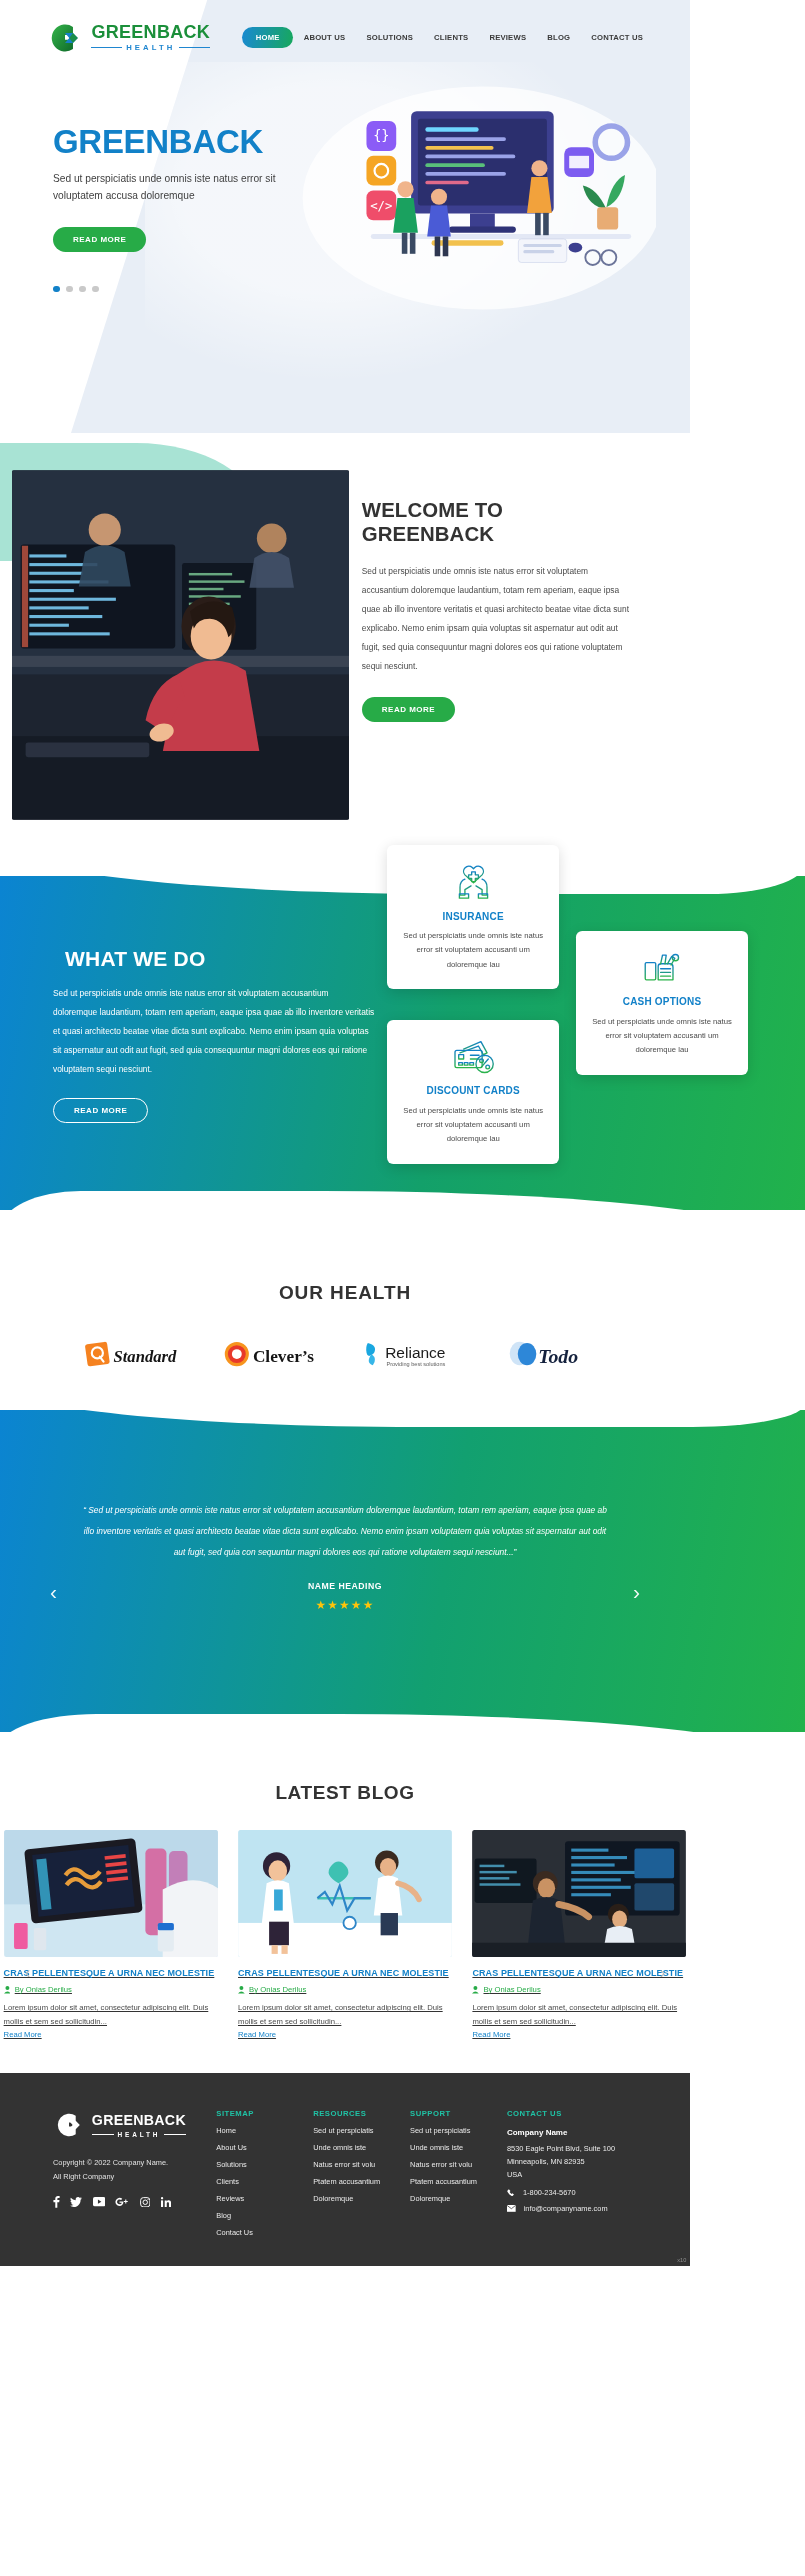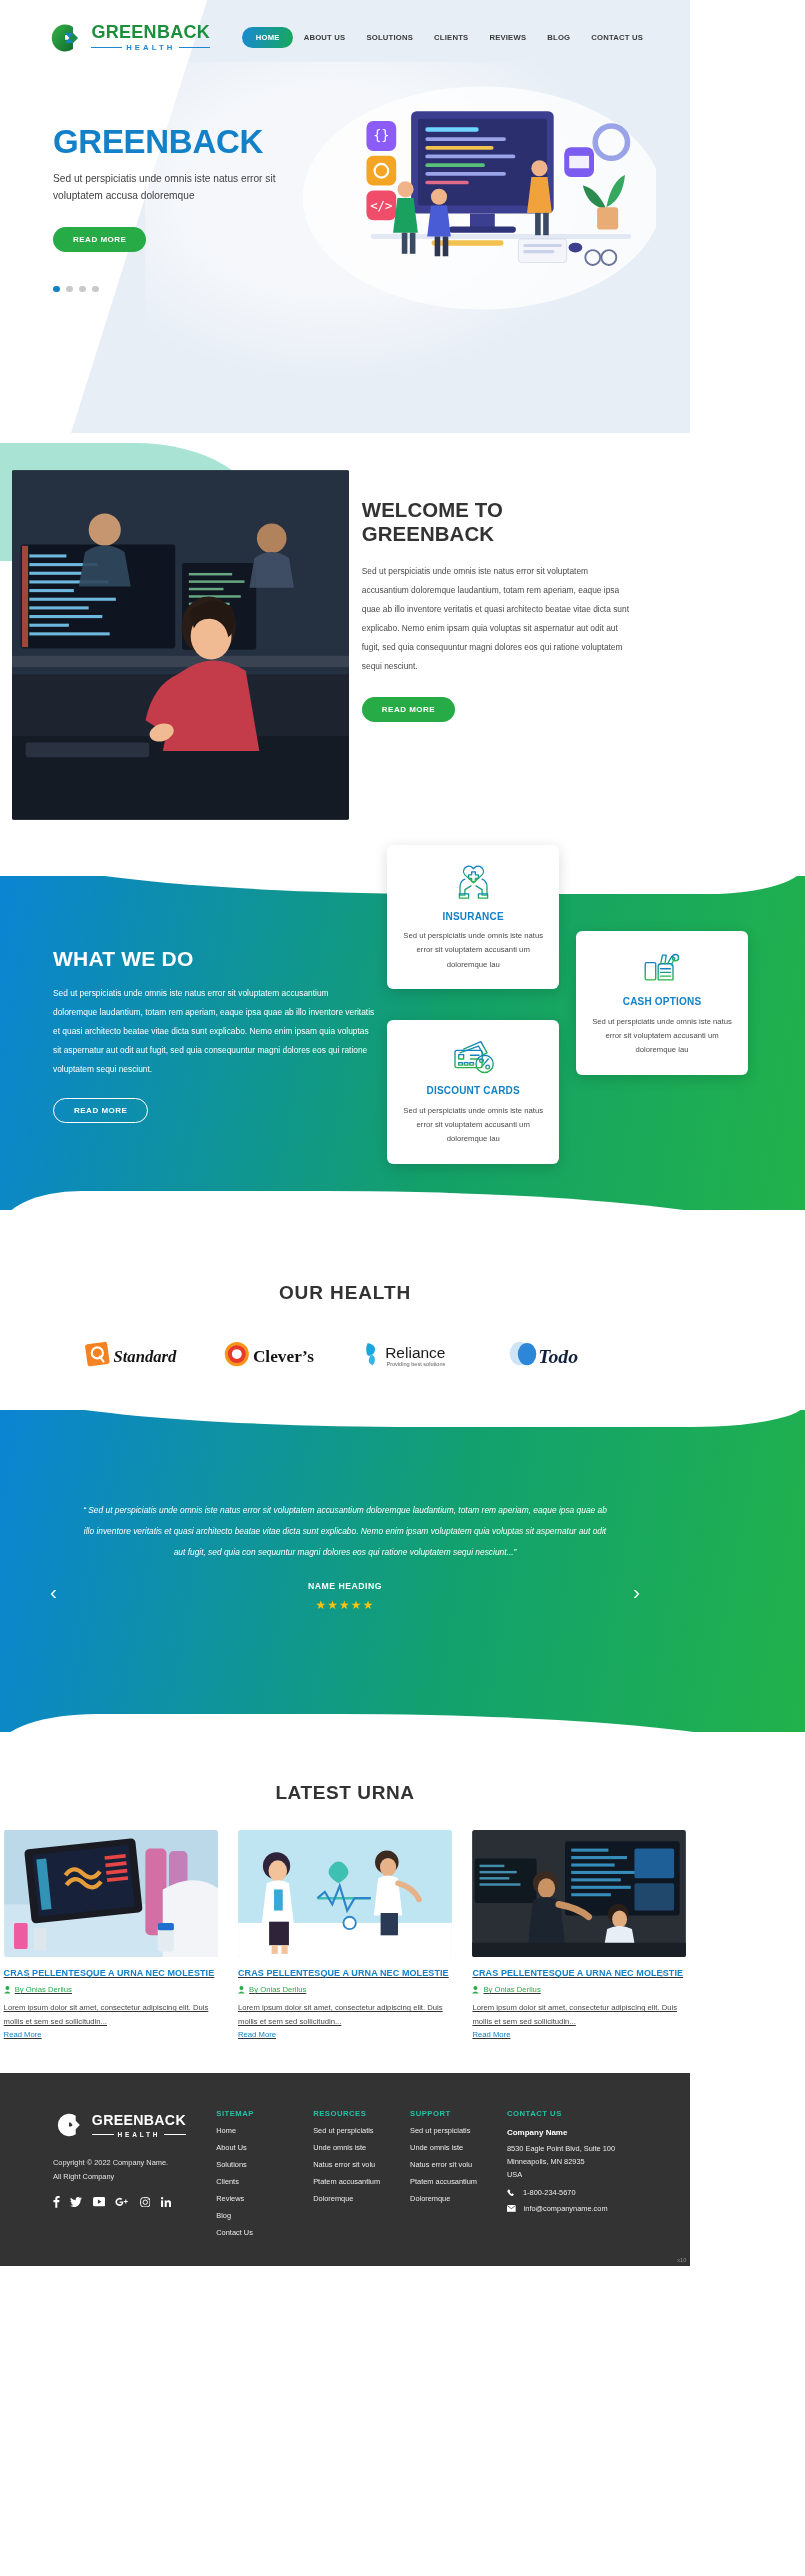--- a/index.html
+++ b/index.html
@@ -145,21 +145,21 @@
     border-bottom-right-radius: 12% 60%;
   }
   .wwd-band::after{
     content:""; position:absolute; left:0; bottom:-37px; width:100%; height:56px;
     background:#fff;
     border-top-left-radius: 10% 70%;
     border-top-right-radius: 60% 100%;
   }
   .wwd-inner { position: relative; z-index: 3; display: flex; padding: 108px 0 0 53px; }
   .wwd-left { width: 322px; color: #fff; }
-  .wwd-title { font-size: 21px; font-weight: 700; letter-spacing: 0.2px; }
+  .wwd-title { font-size: 21px; font-weight: 700; letter-spacing: 0.2px; margin-left: 12px; }
   .wwd-body { margin-top: 13.6px; font-size: 8.4px; line-height: 2.25; }
   .btn-outline {
     display: inline-block; margin-top: 18.6px;
     border: 1px solid #fff; color: #fff; background: transparent;
     font-size: 8px; font-weight: 700; letter-spacing: 0.5px;
     padding: 7.4px 20px; border-radius: 13.6px; cursor: pointer;
     font-family: "Liberation Sans", sans-serif;
   }
   .cards { position: absolute; left: 381px; top: 0; width: 396px; height: 409px; z-index: 4; }
   .card {
@@ -570,21 +570,21 @@
     <span class="rev-arrow left">‹</span>
     <span class="rev-arrow right">›</span>
     <div class="rev-inner">
       <p class="rev-quote">“ Sed ut perspiciatis unde omnis iste natus error sit voluptatem accusantium doloremque laudantium, totam rem aperiam, eaque ipsa quae ab illo inventore veritatis et quasi architecto beatae vitae dicta sunt explicabo. Nemo enim ipsam voluptatem quia voluptas sit aspernatur aut odit aut fugit, sed quia con sequuntur magni dolores eos qui ratione voluptatem sequi nesciunt...”</p>
       <div class="rev-name">NAME HEADING</div>
       <div class="rev-stars">★★★★★</div>
     </div>
   </section>
 
   <section class="blog">
-    <h2 class="blog-title">LATEST URNA</h2>
+    <h2 class="blog-title">LATEST BLOG</h2>
     <span class="blog-arrow left">‹</span>
     <span class="blog-arrow right">›</span>
     <div class="blog-row">
 
       <article class="blog-card">
         <div class="blog-thumb">
           <svg width="214" height="127" viewBox="0 0 345 205">
             <rect width="345" height="205" fill="#cfe6f2"></rect>
             <rect x="0" y="0" width="345" height="120" fill="#bcd9ea"></rect>
             <rect x="38" y="22" width="180" height="120" rx="7" fill="#1a1a22" transform="rotate(-6 128 82)"></rect>

